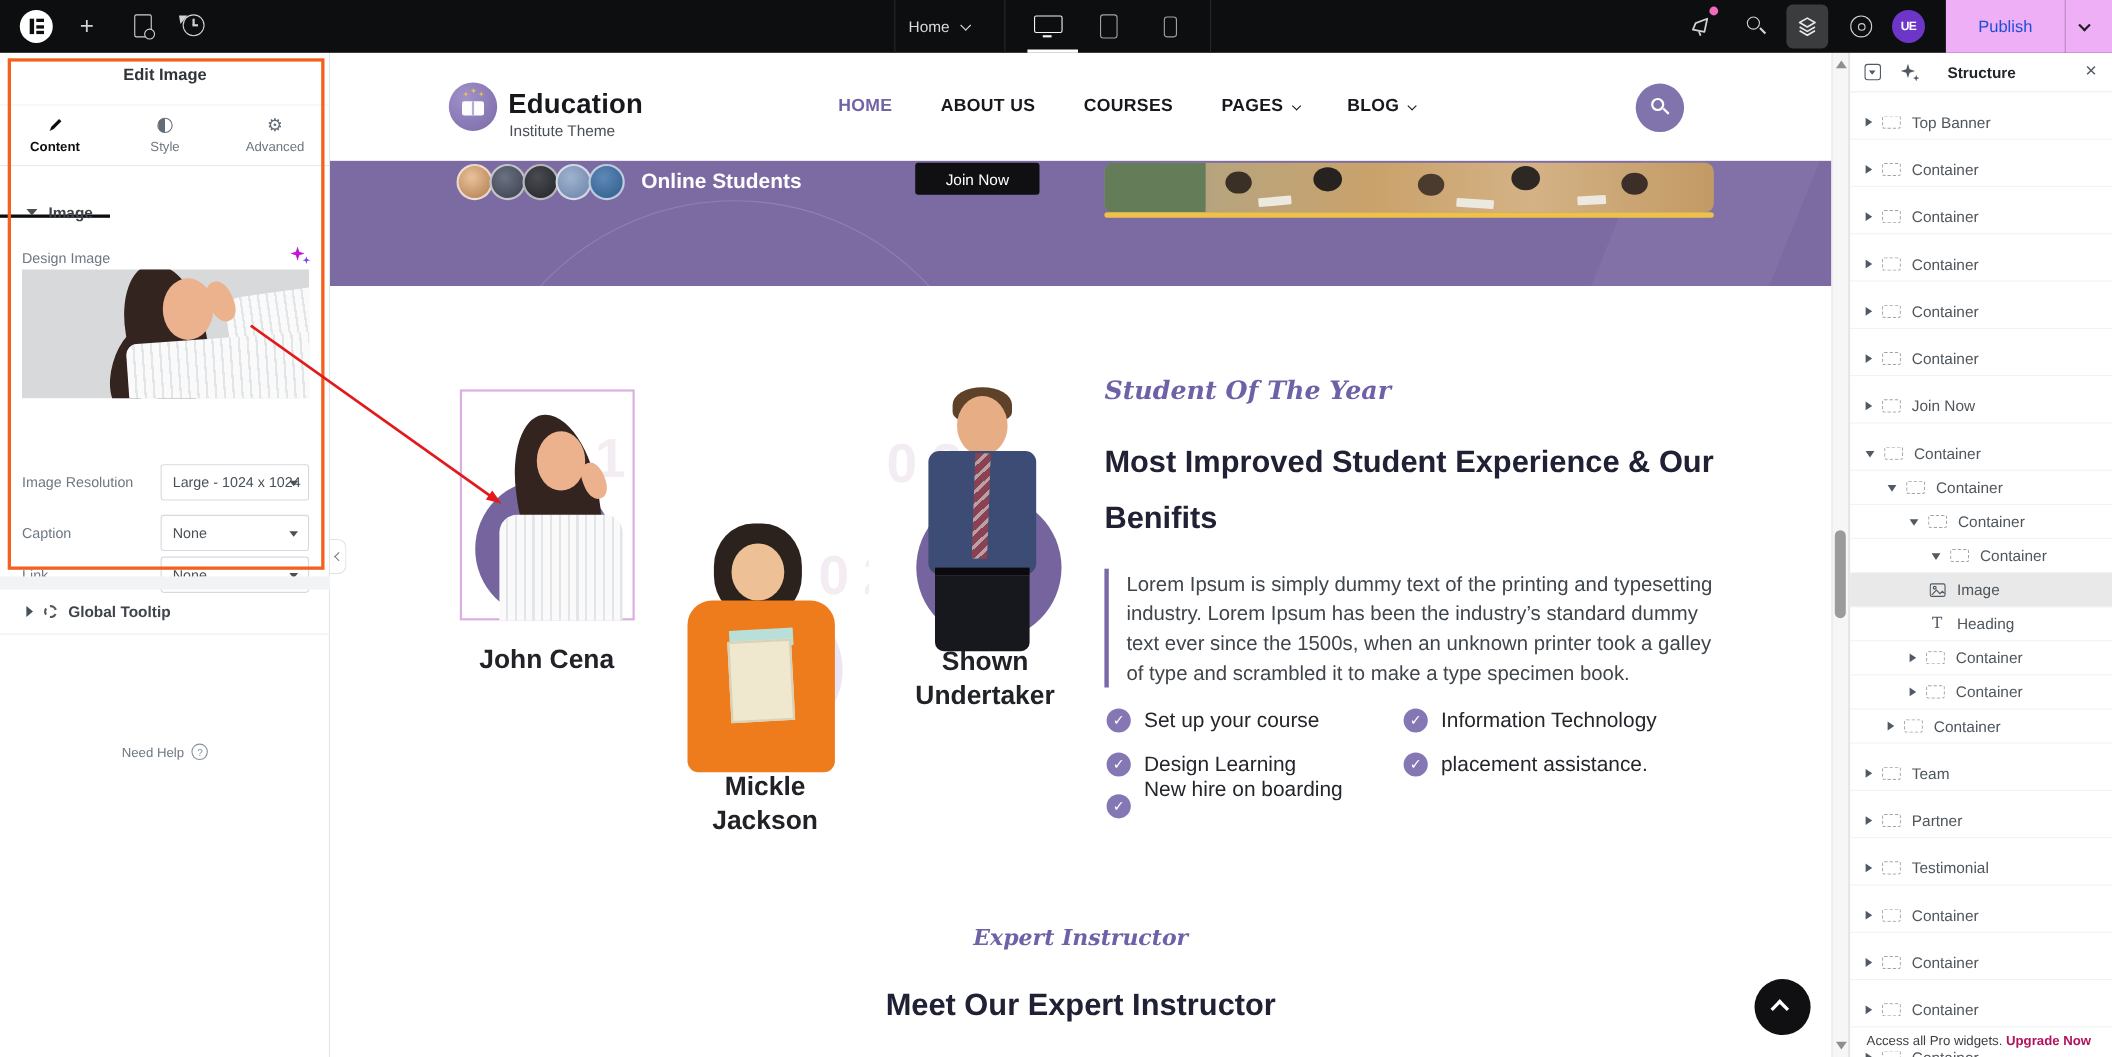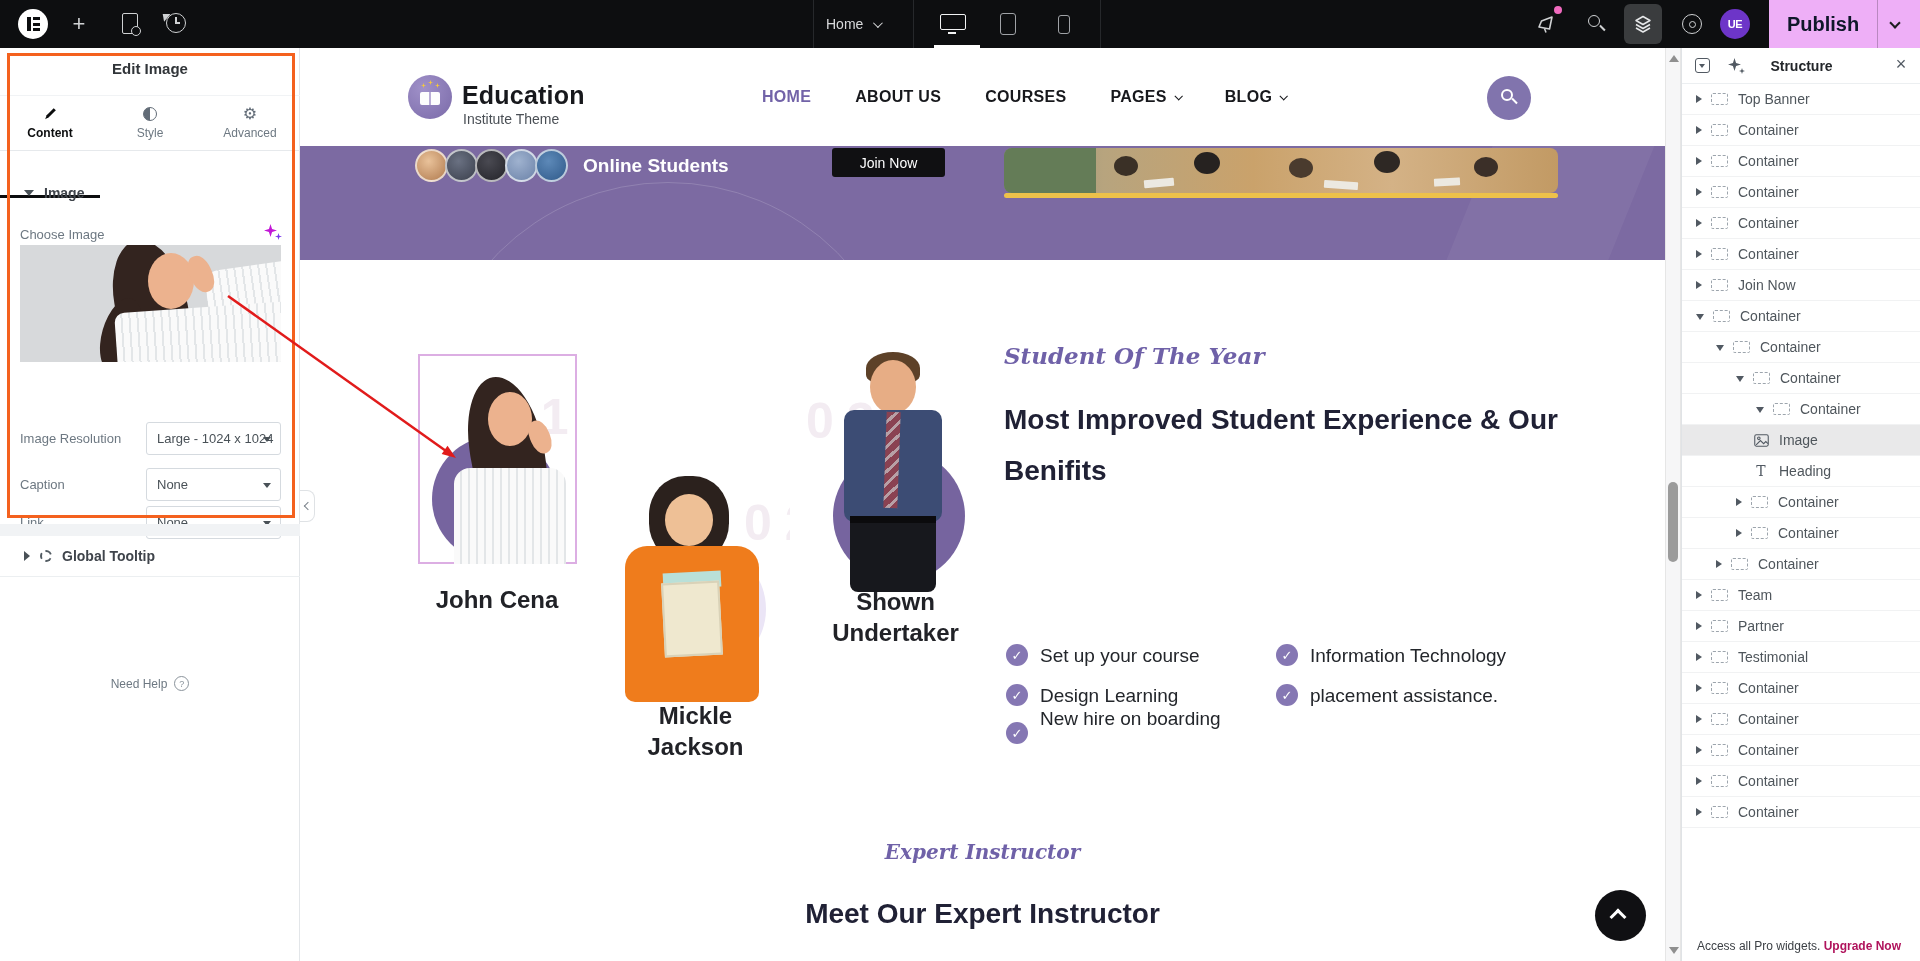--- a/index.html
+++ b/index.html
@@ -29,21 +29,21 @@
   .dev-phone { position:absolute; left:1058px; top:15px; width:12px; height:19px; border:1.8px solid #9fa2a6; border-radius:3px; }
   .mega-wrap { position:absolute; left:1534px; top:12px; width:26px; height:26px; }
   .mega-dot { position:absolute; left:1554px; top:6px; width:8px; height:8px; border-radius:50%; background:#f06abe; }
   .tb-search { position:absolute; left:1588px; top:15px; width:12px; height:12px; border:1.8px solid #cfd1d3; border-radius:50%; }
   .tb-search::after { content:""; position:absolute; left:10px; top:11px; width:7px; height:1.8px; background:#cfd1d3; transform:rotate(45deg); }
   .layers-btn { position:absolute; left:1624px; top:4px; width:38px; height:40px; background:#3a3c3e; border-radius:6px; display:flex; align-items:center; justify-content:center; }
   .eye-ic { position:absolute; left:1682px; top:14px; width:20px; height:20px; border:1.7px solid #cfd1d3; border-radius:50%; }
   .eye-ic::after { content:""; position:absolute; left:5.5px; top:5.5px; width:5px; height:5px; border:1.6px solid #cfd1d3; border-radius:50%; }
   .tb-avatar { position:absolute; left:1720px; top:9px; width:30px; height:30px; border-radius:50%; background:#6d35c8; color:#fff; font-size:11px; font-weight:700; display:flex; align-items:center; justify-content:center; letter-spacing:-0.5px; }
   .publish-btn { position:absolute; left:1769px; top:0; width:151px; height:48px; background:#eeaff7; }
-  .publish-label { position:absolute; left:0; top:0; width:108px; height:48px; display:flex; align-items:center; justify-content:center; color:#0f172a; font-size:20px; font-weight:700; }
+  .publish-label { position:absolute; left:0; top:0; width:108px; height:48px; display:flex; align-items:center; justify-content:center; color:#1d4ed8; font-size:15px; font-weight:400; }
   .publish-divider { position:absolute; left:108px; top:0; width:1px; height:48px; background:rgba(0,0,0,0.22); }
   .publish-chev { position:absolute; left:122px; top:19px; width:8px; height:8px; border-right:2px solid #1d1d1f; border-bottom:2px solid #1d1d1f; transform:rotate(45deg); }
 
   
   .lpanel { position:absolute; left:0; top:48px; width:300px; height:913px; background:#fff; border-right:1px solid #e3e6e9; }
   .lp-title { position:absolute; left:0; top:12px; width:300px; text-align:center; font-size:15px; font-weight:700; color:#313539; }
   .lp-head-line { position:absolute; left:0; top:47px; width:300px; height:1px; background:#f1f3f5; }
   .lp-tabs { position:absolute; left:0; top:48px; width:300px; height:54px; display:flex; }
   .lp-tab { width:100px; height:54px; position:relative; display:flex; flex-direction:column; align-items:center; justify-content:center; gap:5px; color:#6d7882; font-size:12px; }
   .lp-tab.active { color:#0c0d0e; font-weight:700; }
@@ -162,21 +162,21 @@
   .collapse-ic::after { content:""; position:absolute; left:3px; top:4.5px; width:0; height:0; border-left:3.5px solid transparent; border-right:3.5px solid transparent; border-top:4.5px solid #515962; }
   .sp-ai1 { position:absolute; left:46px; top:10px; width:13px; height:13px; background:#515962; }
   .sp-ai2 { position:absolute; left:57px; top:20px; width:6px; height:6px; background:#515962; }
   .sp-close { position:absolute; right:10px; top:6px; font-size:18px; color:#515962; width:20px; text-align:center; }
   .rows { position:absolute; left:0; top:36px; width:239px; }
   .srow { position:relative; width:239px; height:31px; display:flex; align-items:center; border-bottom:1px solid #f1f2f3; font-size:14px; color:#4f565c; }
   .srow.selected { background:#e9e9ea; }
   .caret-c { width:0; height:0; border-top:4.5px solid transparent; border-bottom:4.5px solid transparent; border-left:6px solid #515962; margin-right:9px; flex:none; }
   .caret-e { width:0; height:0; border-left:4.5px solid transparent; border-right:4.5px solid transparent; border-top:6px solid #515962; margin-right:9px; margin-top:2px; flex:none; }
   .cont-ic { width:17px; height:12px; border:1px dashed #9da5ad; border-radius:2px; margin-right:10px; flex:none; }
-  .pd0 { padding-left:14px; } .pd1 { padding-left:34px; } .pd2 { padding-left:54px; } .pd3 { padding-left:74px; } .pw { padding-left:71px; }
+  .pd0 { padding-left:14px;margin-top:12px; } .pd1 { padding-left:34px; } .pd2 { padding-left:54px; } .pd3 { padding-left:74px; } .pw { padding-left:71px; }
   .wicon { width:16px; margin-right:10px; flex:none; display:flex; justify-content:center; }
   .h-ic { font-family:"DejaVu Serif","Liberation Serif",serif; font-size:14px; color:#515962; line-height:14px; }
   .sp-footer { position:absolute; left:0; bottom:8px; width:239px; text-align:right; padding-right:20px; font-size:12px; color:#3c4045; }
   .sp-footer a { color:#b0135c; text-decoration:none; font-weight:600; }
 </style>
 </head>
 <body>
 
 <div id="app">
 
@@ -267,20 +267,21 @@
     <div class="sh-belt"></div>
     <div class="sh-pants"></div>
   </div>
   <div class="sname" style="left:818px; top:586px; width:155px;">
     <div>Shown</div>
     <div>Undertaker</div>
   </div>
 
   <div class="eyebrow about-eyebrow">Student Of The Year</div>
   <div class="about-heading">Most Improved Student Experience &amp; Our Benifits</div>
+  <div class="about-para">Lorem Ipsum is simply dummy text of the printing and typesetting industry. Lorem Ipsum has been the industry’s standard dummy text ever since the 1500s, when an unknown printer took a galley of type and scrambled it to make a type specimen book.</div>
 
   <div class="chk" style="left:1006px; top:644px;">✓</div>
   <div class="chk-lbl" style="left:1040px; top:645px;">Set up your course</div>
   <div class="chk" style="left:1006px; top:684px;">✓</div>
   <div class="chk-lbl" style="left:1040px; top:685px;">Design Learning</div>
   <div class="chk" style="left:1006px; top:722px;">✓</div>
   <div class="chk-lbl" style="left:1040px; top:708px;">New hire on boarding</div>
   <div class="chk" style="left:1276px; top:644px;">✓</div>
   <div class="chk-lbl" style="left:1310px; top:645px;">Information Technology</div>
   <div class="chk" style="left:1276px; top:684px;">✓</div>
@@ -365,21 +366,21 @@
         <span>Advanced</span>
       </div>
       <div class="tab-underline"></div>
     </div>
     <div class="lp-tabs-line"></div>
 
     <div class="sec-head">
       <span class="tri-down"></span>
       <span class="sec-label">Image</span>
     </div>
-    <div class="choose-lbl">Choose Image</div>
+    <div class="choose-lbl">Design Image</div>
     <span class="ai-ic1 star4"></span>
     <span class="ai-ic2 star4"></span>
     <div class="thumb">
       <div class="th-shoulder stripes"></div>
       <div class="th-hair"></div>
       <div class="th-tail"></div>
       <div class="th-face"></div>
       <div class="th-hand"></div>
       <div class="th-shirt stripes"></div>
     </div>

